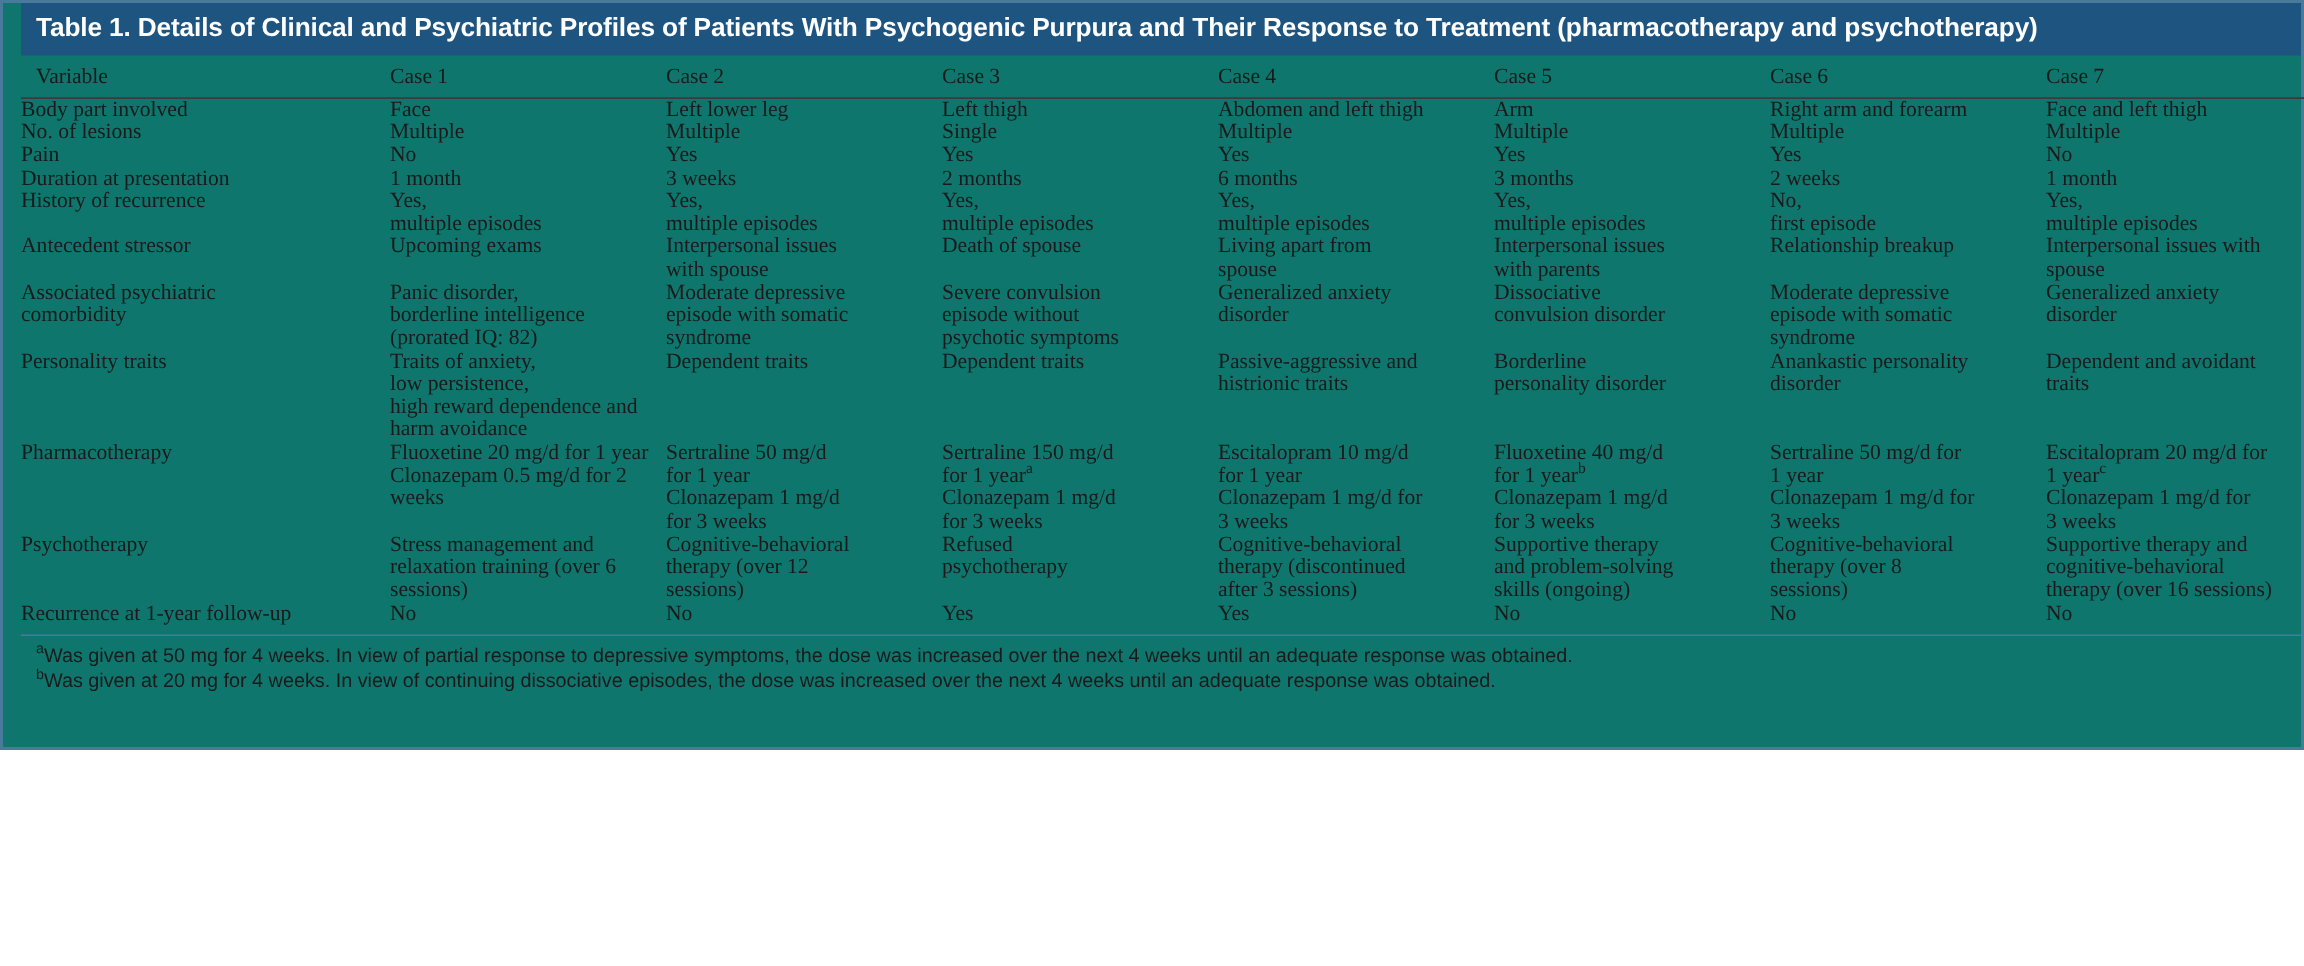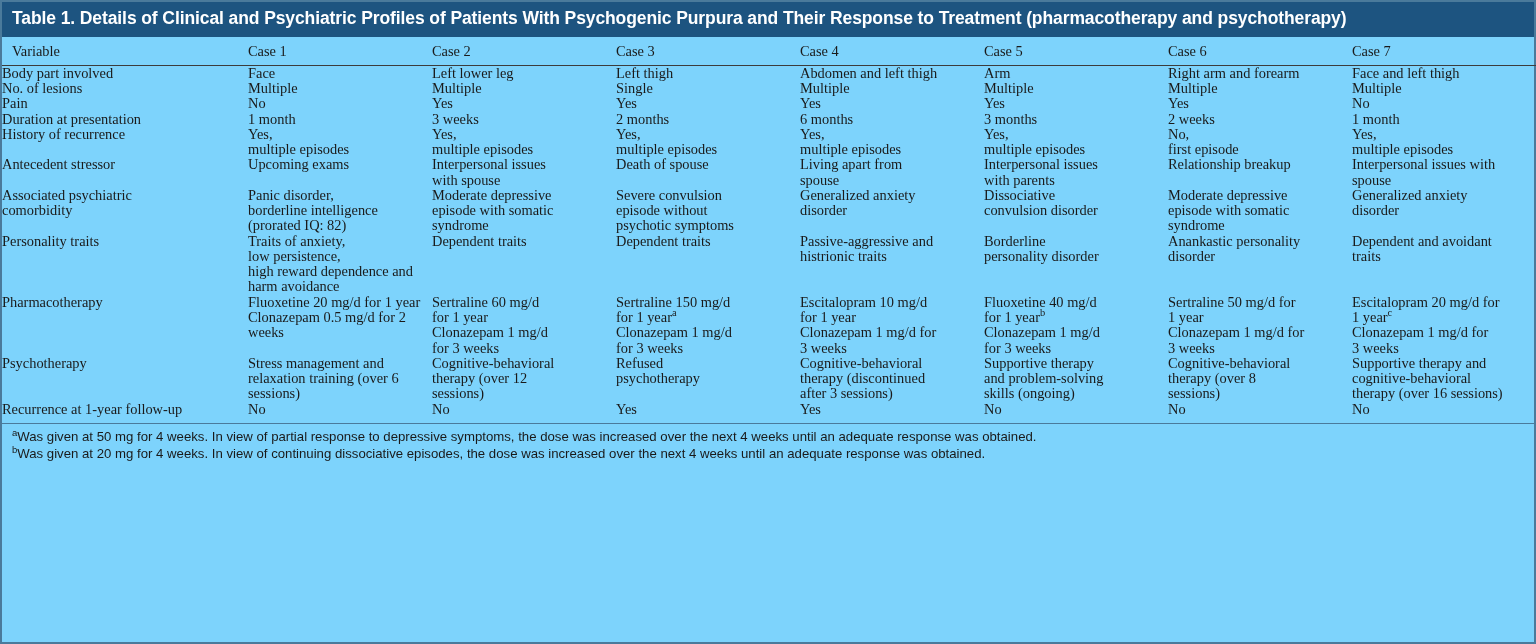--- a/index.html
+++ b/index.html
@@ -11,24 +11,25 @@
     width: 1536px;
     height: 644px;
     font-family: "Liberation Sans", sans-serif;
     color: #1a1a1a;
     overflow: hidden;
   }
 
   .table-wrap {
     position: relative;
     width: 1536px;
-    height: 644px;
+    height: 500px;
     box-sizing: border-box;
     border: 2px solid #4a7a9b;
-    background: #7dd3fc;
+    background: #0f766e;
+    padding-left: 12px;
   }
 
   .table-title {
     background: #1d5480;
     color: #ffffff;
     font-size: 17.5px;
     font-weight: bold;
     line-height: 1;
     padding: 8px 10px 9px 10px;
     letter-spacing: -0.1px;
@@ -360,21 +361,21 @@
         <tr>
           <td class="var-cell">
             <span class="cellline">Pharmacotherapy</span>
           </td>
           <td>
             <span class="cellline">Fluoxetine 20 mg/d for 1 year</span>
             <span class="cellline">Clonazepam 0.5 mg/d for 2</span>
             <span class="cellline">weeks</span>
           </td>
           <td>
-            <span class="cellline">Sertraline 60 mg/d</span>
+            <span class="cellline">Sertraline 50 mg/d</span>
             <span class="cellline">for 1 year</span>
             <span class="cellline">Clonazepam 1 mg/d</span>
             <span class="cellline">for 3 weeks</span>
           </td>
           <td>
             <span class="cellline">Sertraline 150 mg/d</span>
             <span class="cellline">for 1 year<sup>a</sup></span>
             <span class="cellline">Clonazepam 1 mg/d</span>
             <span class="cellline">for 3 weeks</span>
           </td>

